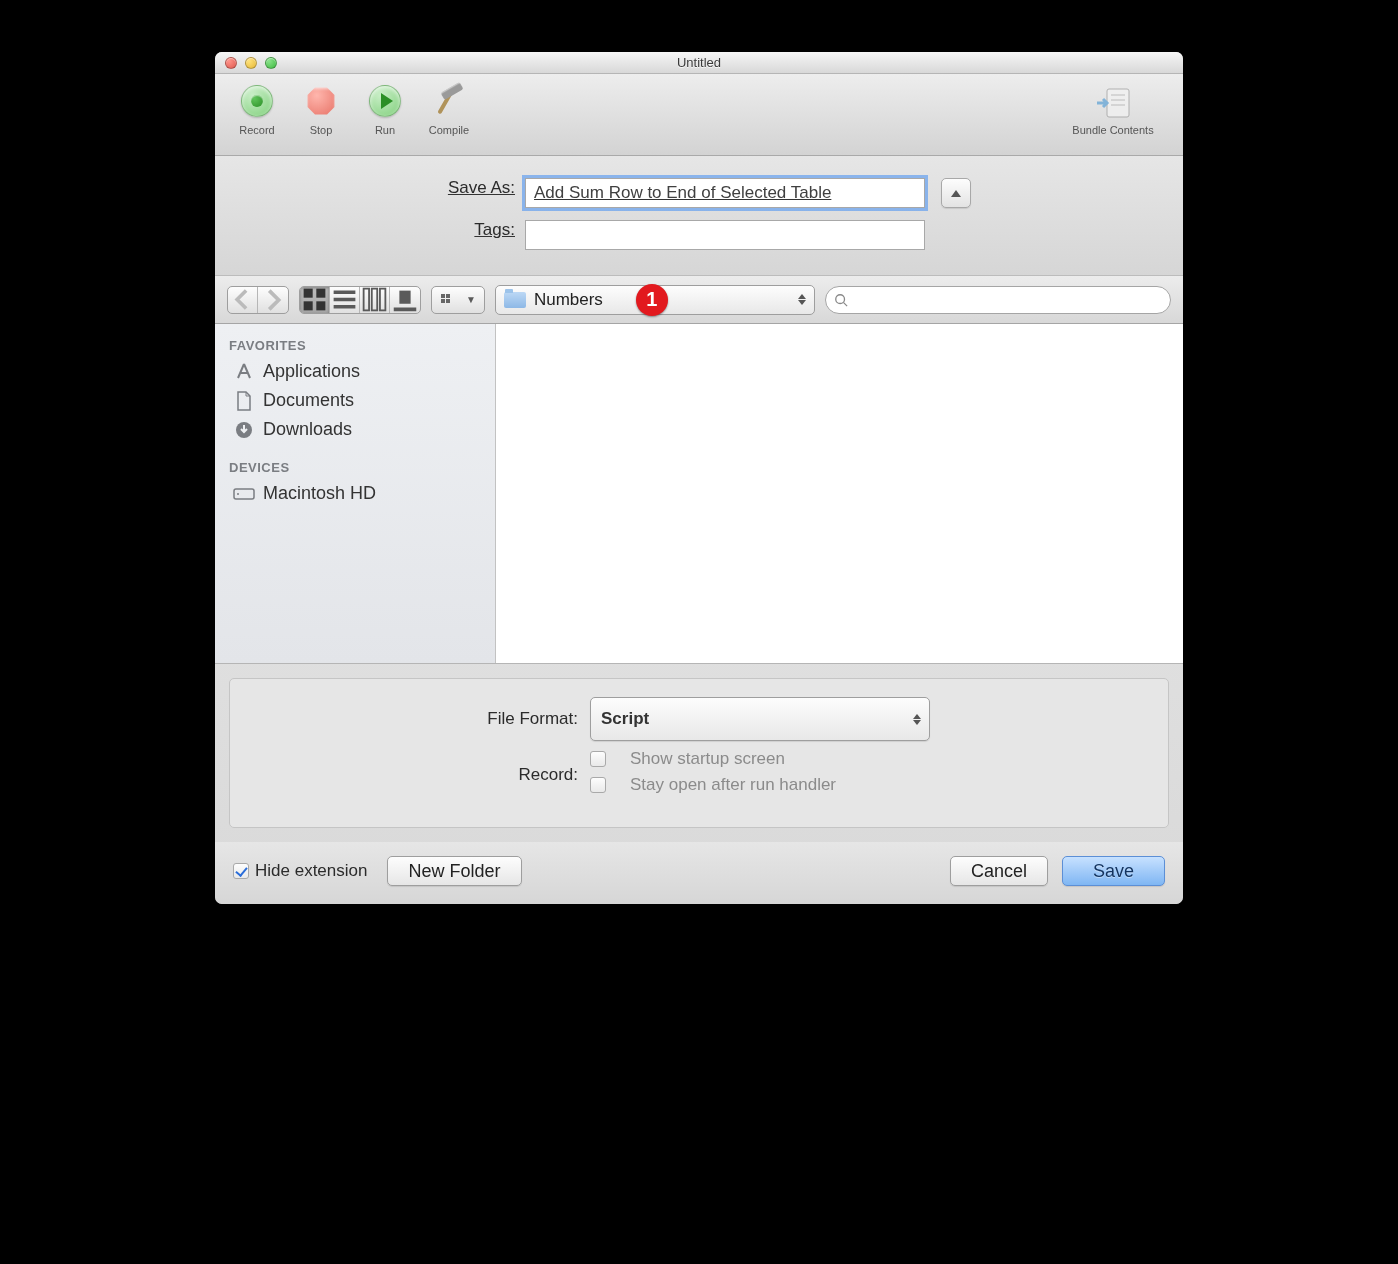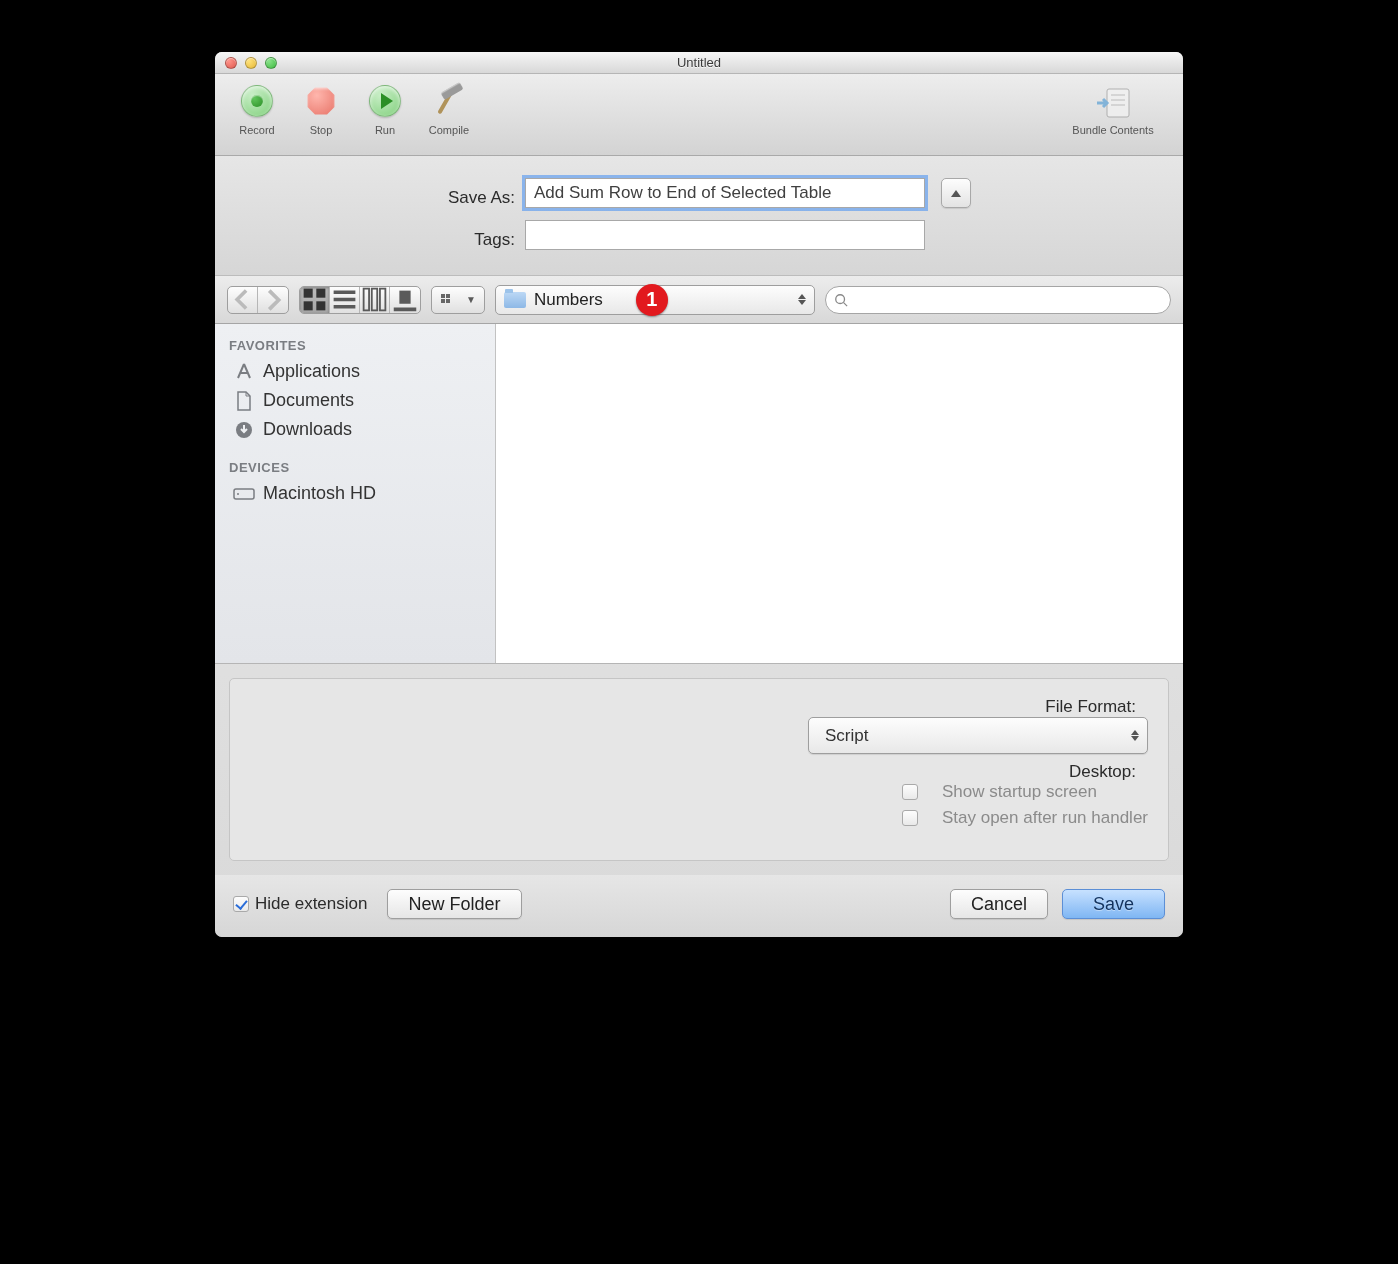--- a/index.html
+++ b/index.html
@@ -96,21 +96,21 @@
     width: 42px; height: 42px; opacity: 0.7;
     display:flex; align-items:center; justify-content:center;
   }
   .bundle-icon svg { width: 40px; height: 40px; }
   .save-header {
     background: linear-gradient(#e6e6e6, #d6d6d6);
     padding: 22px 40px 18px 40px;
     border-bottom: 1px solid #bcbcbc;
   }
   .form-row {
-    display: flex; align-items: flex-end; margin-bottom: 12px;
+    display: flex; align-items: flex-start; margin-bottom: 12px; text-decoration: underline;
   }
   .form-label {
     width: 270px; text-align: right; padding-right: 10px;
     font-size: 17px; color: #2b2b2b;
   }
   .text-input {
     height: 30px;
     border: 1px solid #a8a8a8;
     background: #fff;
     padding: 0 8px;
@@ -226,34 +226,35 @@
   }
   .content-area { flex:1; background:#fff; }
   .options-panel {
     background: #e6e6e6;
     border: 1px solid #c5c5c5;
     border-radius: 5px;
     margin: 14px;
     padding: 18px 20px;
   }
   .opt-row {
-    display:flex; align-items:flex-end; margin-bottom: 8px; flex-direction: column;
+    display:flex; align-items:center; margin-bottom: 8px;
   }
   .opt-label {
     width: 340px; text-align:right; padding-right: 12px;
     font-size: 17px; color: #2b2b2b;
   }
   .popup {
-    width: 340px; height: 37px;
+    width: 340px; height: 44px;
     border: 1px solid #9e9e9e; border-radius: 5px;
     background: linear-gradient(#fdfdfd, #e8e8e8);
-    display:flex; align-items:center; padding: 0 16px;
+    display:flex; align-items:center; padding: 0 10px;
     box-shadow: 0 1px 1px rgba(0,0,0,0.1);
     font-size: 17px;
     position: relative;
+    font-weight: bold;
   }
   .popup .updown { position:absolute; right: 8px; }
   .check-row {
     display:flex; align-items:center; gap: 24px;
     font-size: 17px; color: #8b8b8b; margin-bottom: 6px;
   }
   .check {
     width: 16px; height: 16px; border:1px solid #a9a9a9; border-radius:3px;
     background: linear-gradient(#fdfdfd, #e9e9e9);
   }
@@ -487,21 +488,21 @@
       <div class="opt-label">File Format:</div>
       <div class="popup">
         <span>Script</span>
         <div class="updown">
             <div class="u"></div>
             <div class="d"></div>
           </div>
       </div>
     </div>
     <div class="opt-row">
-      <div class="opt-label">Desktop:</div>
+      <div class="opt-label">Record:</div>
       <div>
         <div class="check-row">
           <div class="check"></div>
           <span>Show startup screen</span>
         </div>
         <div class="check-row">
           <div class="check"></div>
           <span>Stay open after run handler</span>
         </div>
       </div>

